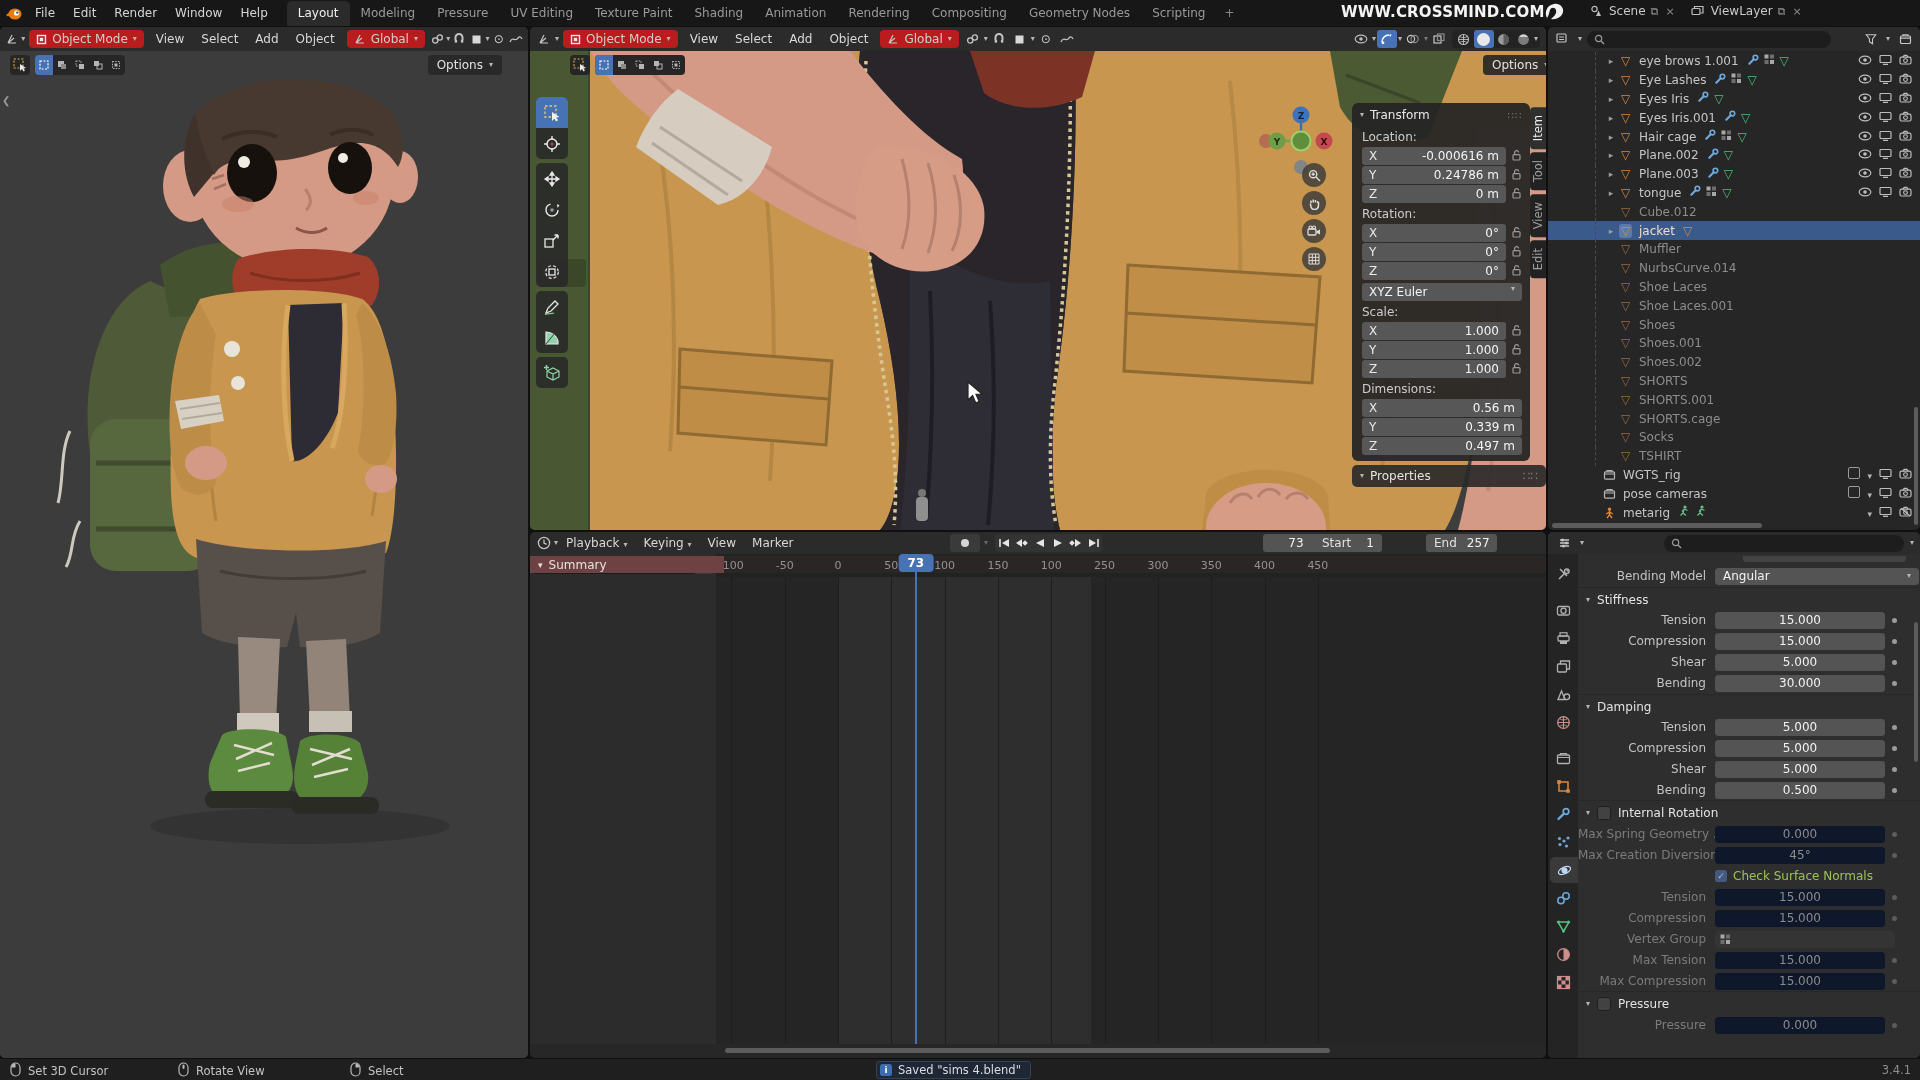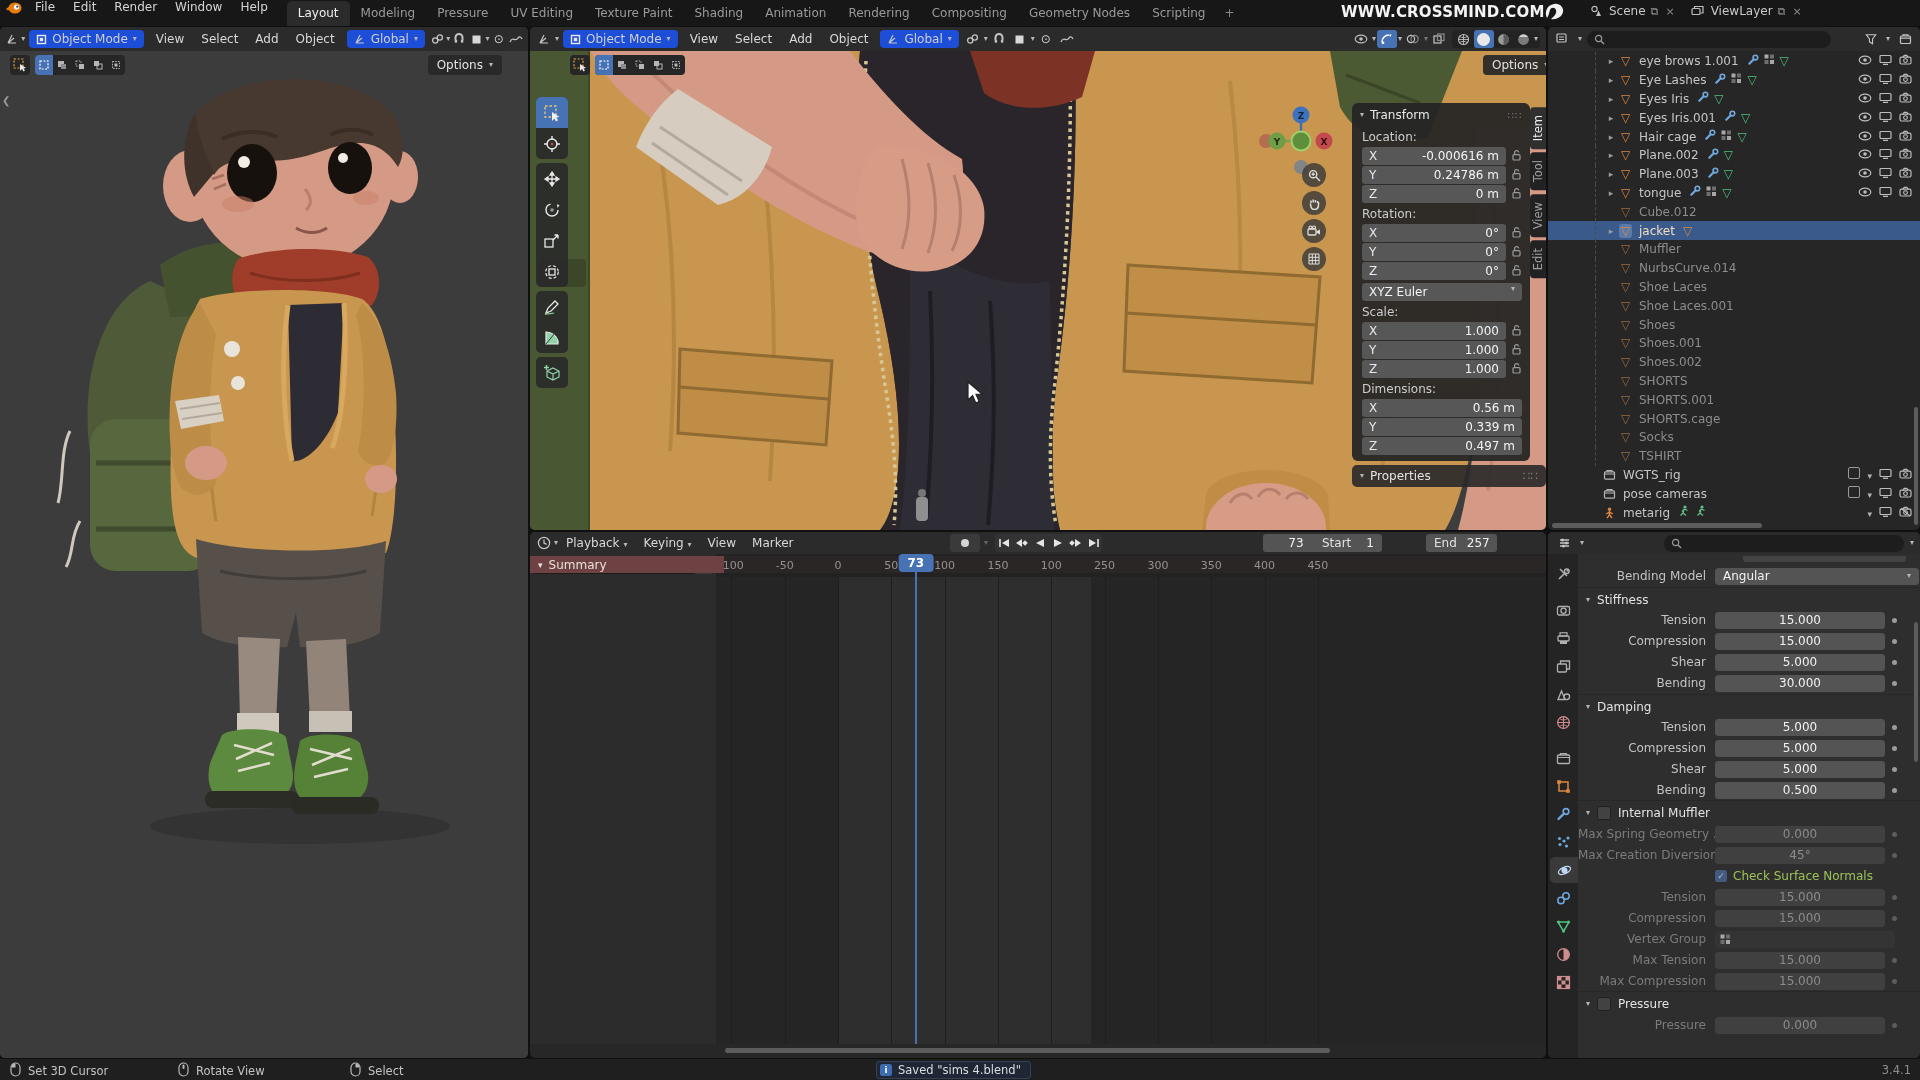--- a/index.html
+++ b/index.html
@@ -1,21 +1,21 @@
 <!DOCTYPE html>
 <html><head>
 <meta charset="utf-8">
 <style>
   html,body{margin:0;padding:0;background:#0e0e0e}
   .app{position:relative;width:1920px;height:1080px;background:#101010;
        font-family:"DejaVu Sans","Liberation Sans",sans-serif;font-size:12px;color:#cfcfcf;
        overflow:hidden;user-select:none}
   
   #topbar{position:absolute;left:0;top:0;width:1920px;height:26px;background:#171717;
-          display:flex;align-items:flex-start;padding:0;z-index:50}
+          display:flex;align-items:center;padding:0;z-index:50}
   #topbar .logo{width:26px;display:flex;justify-content:center;align-items:center}
   .tmenu{padding:3px 9px;color:#d5d5d5}
   #wsTabs{display:flex;align-items:flex-end;height:26px;margin-left:10px}
   .wstab{padding:5px 11px 6px;color:#9a9a9a;font-size:12px;line-height:14px}
   .wstab.active{background:#2b2b2b;color:#f0f0f0;border-radius:5px 5px 0 0}
   .wstab.add{color:#888;padding:5px 8px 6px}
   #watermark{position:absolute;left:1341px;top:3px;width:170px;text-align:center;
              color:#f4f4f4;font-size:15px;font-weight:bold;letter-spacing:.2px}
   #wmlogo{position:absolute;left:1543px;top:2px}
   #sceneBlk{position:absolute;left:1586px;top:2px;display:flex;align-items:center;gap:3px;color:#c9c9c9}
@@ -23,21 +23,21 @@
   
   section{position:absolute;border-radius:5px;overflow:hidden}
   #vpLeft{left:0;top:27px;width:528px;height:1031px;background:#3d3d3d}
   #vpCenter{left:530px;top:27px;width:1016px;height:503px;background:#3e3e3e}
   #outliner{left:1548px;top:27px;width:372px;height:503px;background:#262626}
   #timeline{left:530px;top:532px;width:1016px;height:526px;background:#272727}
   #props{left:1548px;top:532px;width:372px;height:526px;background:#2e2e2e}
   .rhdr{position:relative;height:24px;background:#2b2b2b;display:flex;align-items:center;
         padding:0 4px;gap:1px;white-space:nowrap;overflow:hidden}
   .mi{padding:2px 8px;color:#d8d8d8}
-  .dd{display:flex;align-items:center;gap:5px;background:#1d4ed8;padding:2px 7px;border-radius:4px;margin:0 3px}
+  .dd{display:flex;align-items:center;gap:5px;background:#b91c1c;padding:2px 7px;border-radius:4px;margin:0 3px}
   .caret{font-size:8px;color:#b5b5b5;line-height:1}
   .hicon{display:inline-flex;align-items:center;justify-content:center;width:20px;height:18px;color:#cfcfcf}
   .hgrp{display:flex;align-items:center;background:#232323;border-radius:4px;margin:0 2px;padding:0 2px}
   .hgrp .on{background:#4772b3;border-radius:3px}
   .vbody{position:relative;width:100%;height:calc(100% - 24px)}
   
   .tsrow{position:absolute;top:4px;display:flex;align-items:center;gap:5px}
   .toolbtn{width:20px;height:20px;background:#262626;border-radius:4px;display:flex;align-items:center;justify-content:center}
   .modegrp{display:flex;background:#262626;border-radius:4px;overflow:hidden}
   .modegrp span{width:18px;height:20px;display:flex;align-items:center;justify-content:center}
@@ -123,21 +123,21 @@
   .ptab.gap{margin-top:9px}
   #pbody{position:absolute;left:30px;top:22px;right:0;bottom:0;overflow:hidden}
   .psec{display:flex;align-items:center;gap:7px;padding:5px 8px 3px;color:#e3e3e3;border-top:1px solid #272727}
   .psec .pchk{width:12px;height:12px;border-radius:2.5px;background:#424242;border:1px solid #1f1f1f}
   .prow{display:flex;align-items:center;height:20.6px;margin-top:.4px}
   .prow .pl{width:128px;text-align:right;color:#c3c3c3;padding-right:9px;white-space:nowrap;overflow:hidden}
   .prow .pf{width:170px;background:#545454;border-radius:3.5px;height:17px;display:flex;align-items:center;
             justify-content:center;color:#f2f2f2}
   .prow .pdot{width:5px;height:5px;border-radius:50%;background:#9b9b9b;margin-left:7px}
   .prow.dis .pl{color:#7b7b7b}
-  .prow.dis .pf{background:#404040;color:#8b8b8b}
+  .prow.dis .pf{background:#0f172a;color:#8b8b8b}
   .prow.dis .pdot{background:#5d5d5d}
   .pcheck{width:12px;height:12px;border-radius:2.5px;background:#49699c;display:flex;align-items:center;
           justify-content:center;color:#dce6f2;font-size:9px}
   .pdrop{justify-content:flex-start !important;padding:0 8px}
   .pdrop .caret{margin-left:auto}
   
   #status{position:absolute;left:0;top:1059px;width:1920px;height:21px;background:#1f1f1f;color:#c3c3c3}
   .hint{position:absolute;top:3px;display:flex;align-items:center;gap:7px;font-size:11.5px}
   #savedPill{position:absolute;left:876px;top:2px;height:16px;background:#1e2733;border:1px solid #31425a;
              border-radius:3px;display:flex;align-items:center;gap:6px;padding:0 9px 0 3px;color:#dadde2;font-size:11.5px}
@@ -1622,21 +1622,21 @@
         <span class="pdot"></span>
         </div>
         <div class="prow">
           <span class="pl">Bending</span>
         <span class="pf">0.500</span>
         <span class="pdot"></span>
         </div>
         <div class="psec">
       <span class="caret">▾</span>
           <span class="pchk"></span>
-      <span>Internal Muffler</span>
+      <span>Internal Rotation</span>
         </div>
         <div class="prow dis">
           <span class="pl">Max Spring Geometry …</span>
         <span class="pf">0.000</span>
         <span class="pdot"></span>
         </div>
         <div class="prow dis">
           <span class="pl">Max Creation Diversion</span>
         <span class="pf">45°</span>
         <span class="pdot"></span>

